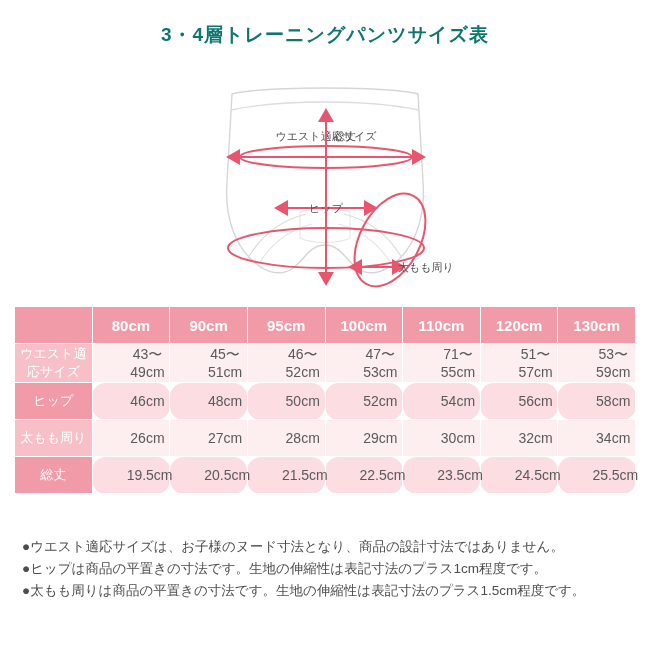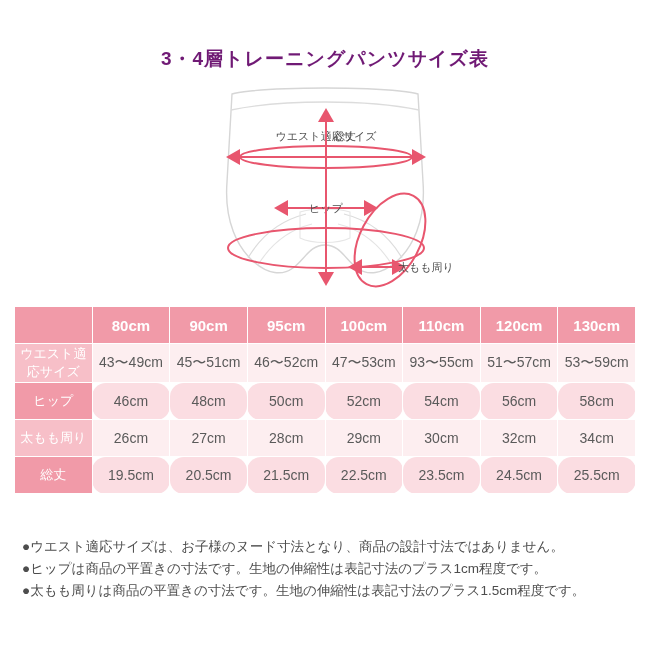--- a/index.html
+++ b/index.html
@@ -22,23 +22,22 @@
 
   
   .title {
     position: absolute;
     top: 22px;
     left: 0;
     width: 650px;
     text-align: center;
     font-size: 19px;
     letter-spacing: 1px;
-    color: #701a75;
+    color: #0f766e;
     font-weight: bold;
-    margin-top: 24px;
   }
 
   
   .illus {
     position: absolute;
     top: 62px;
     left: 0;
     width: 650px;
     height: 230px;
   }
@@ -76,20 +75,21 @@
     background: #f7bfc8;
     color: #ffffff;
     font-weight: normal;
     font-size: 13px;
     width: 132px;
   }
   table.size tbody td {
     background: #fdeef0;
     color: #5a5a5a;
     font-size: 14px;
+    padding-left: 34px;
   }
   table.size tbody tr.alt td {
     background: #fbdde2;
     border-radius: 14px;
   }
   table.size tbody tr.alt th {
     background: #f19aa8;
   }
 
   
@@ -192,21 +192,21 @@
           <th>130cm</th>
         </tr>
       </thead>
       <tbody>
         <tr>
           <th>ウエスト適応サイズ</th>
           <td>43〜49cm</td>
           <td>45〜51cm</td>
           <td>46〜52cm</td>
           <td>47〜53cm</td>
-          <td>93〜55cm</td>
+          <td>71〜55cm</td>
           <td>51〜57cm</td>
           <td>53〜59cm</td>
         </tr>
         <tr class="alt">
           <th>ヒップ</th>
           <td>46cm</td>
           <td>48cm</td>
           <td>50cm</td>
           <td>52cm</td>
           <td>54cm</td>

